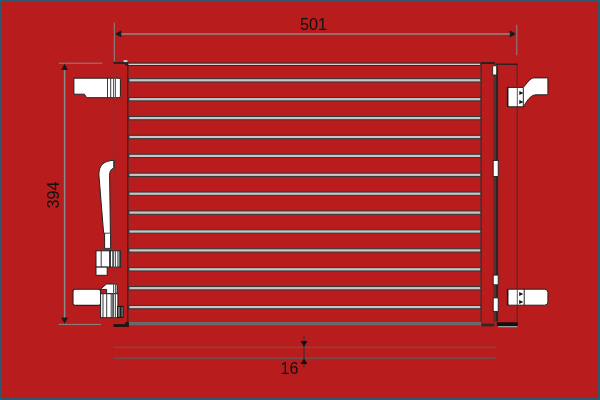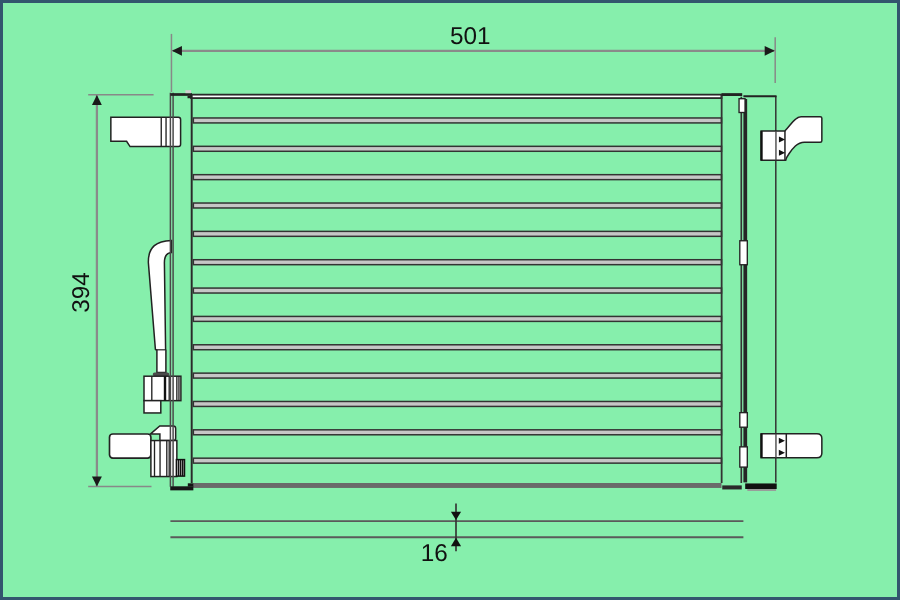--- a/index.html
+++ b/index.html
@@ -1,15 +1,15 @@
 <!DOCTYPE html>
 <html><head><meta charset="utf-8">
 <style>
 html,body{margin:0;padding:0;background:#fff}
-#page{position:relative;width:600px;height:400px;background:#86efac;font-family:"Liberation Sans",sans-serif;overflow:hidden}
+#page{position:relative;width:600px;height:400px;background:#b91c1c;font-family:"Liberation Sans",sans-serif;overflow:hidden}
 #frame{position:absolute;left:0;top:0;width:600px;height:400px;border:2px solid #33566e;box-sizing:border-box;pointer-events:none}
 </style></head>
 <body>
 <div id="page">
 <svg width="600" height="400" viewBox="0 0 600 400" shape-rendering="geometricPrecision">
 
 <rect x="127.4" y="63.1" width="353.6" height="2.3" fill="#fff" stroke="#2a2a2a" stroke-width="1.2"></rect>
 
 <g>
 <rect x="128.9" y="78.65" width="352.1" height="3.3" fill="#c6c6c6" stroke="#333" stroke-width="1.0"></rect>

